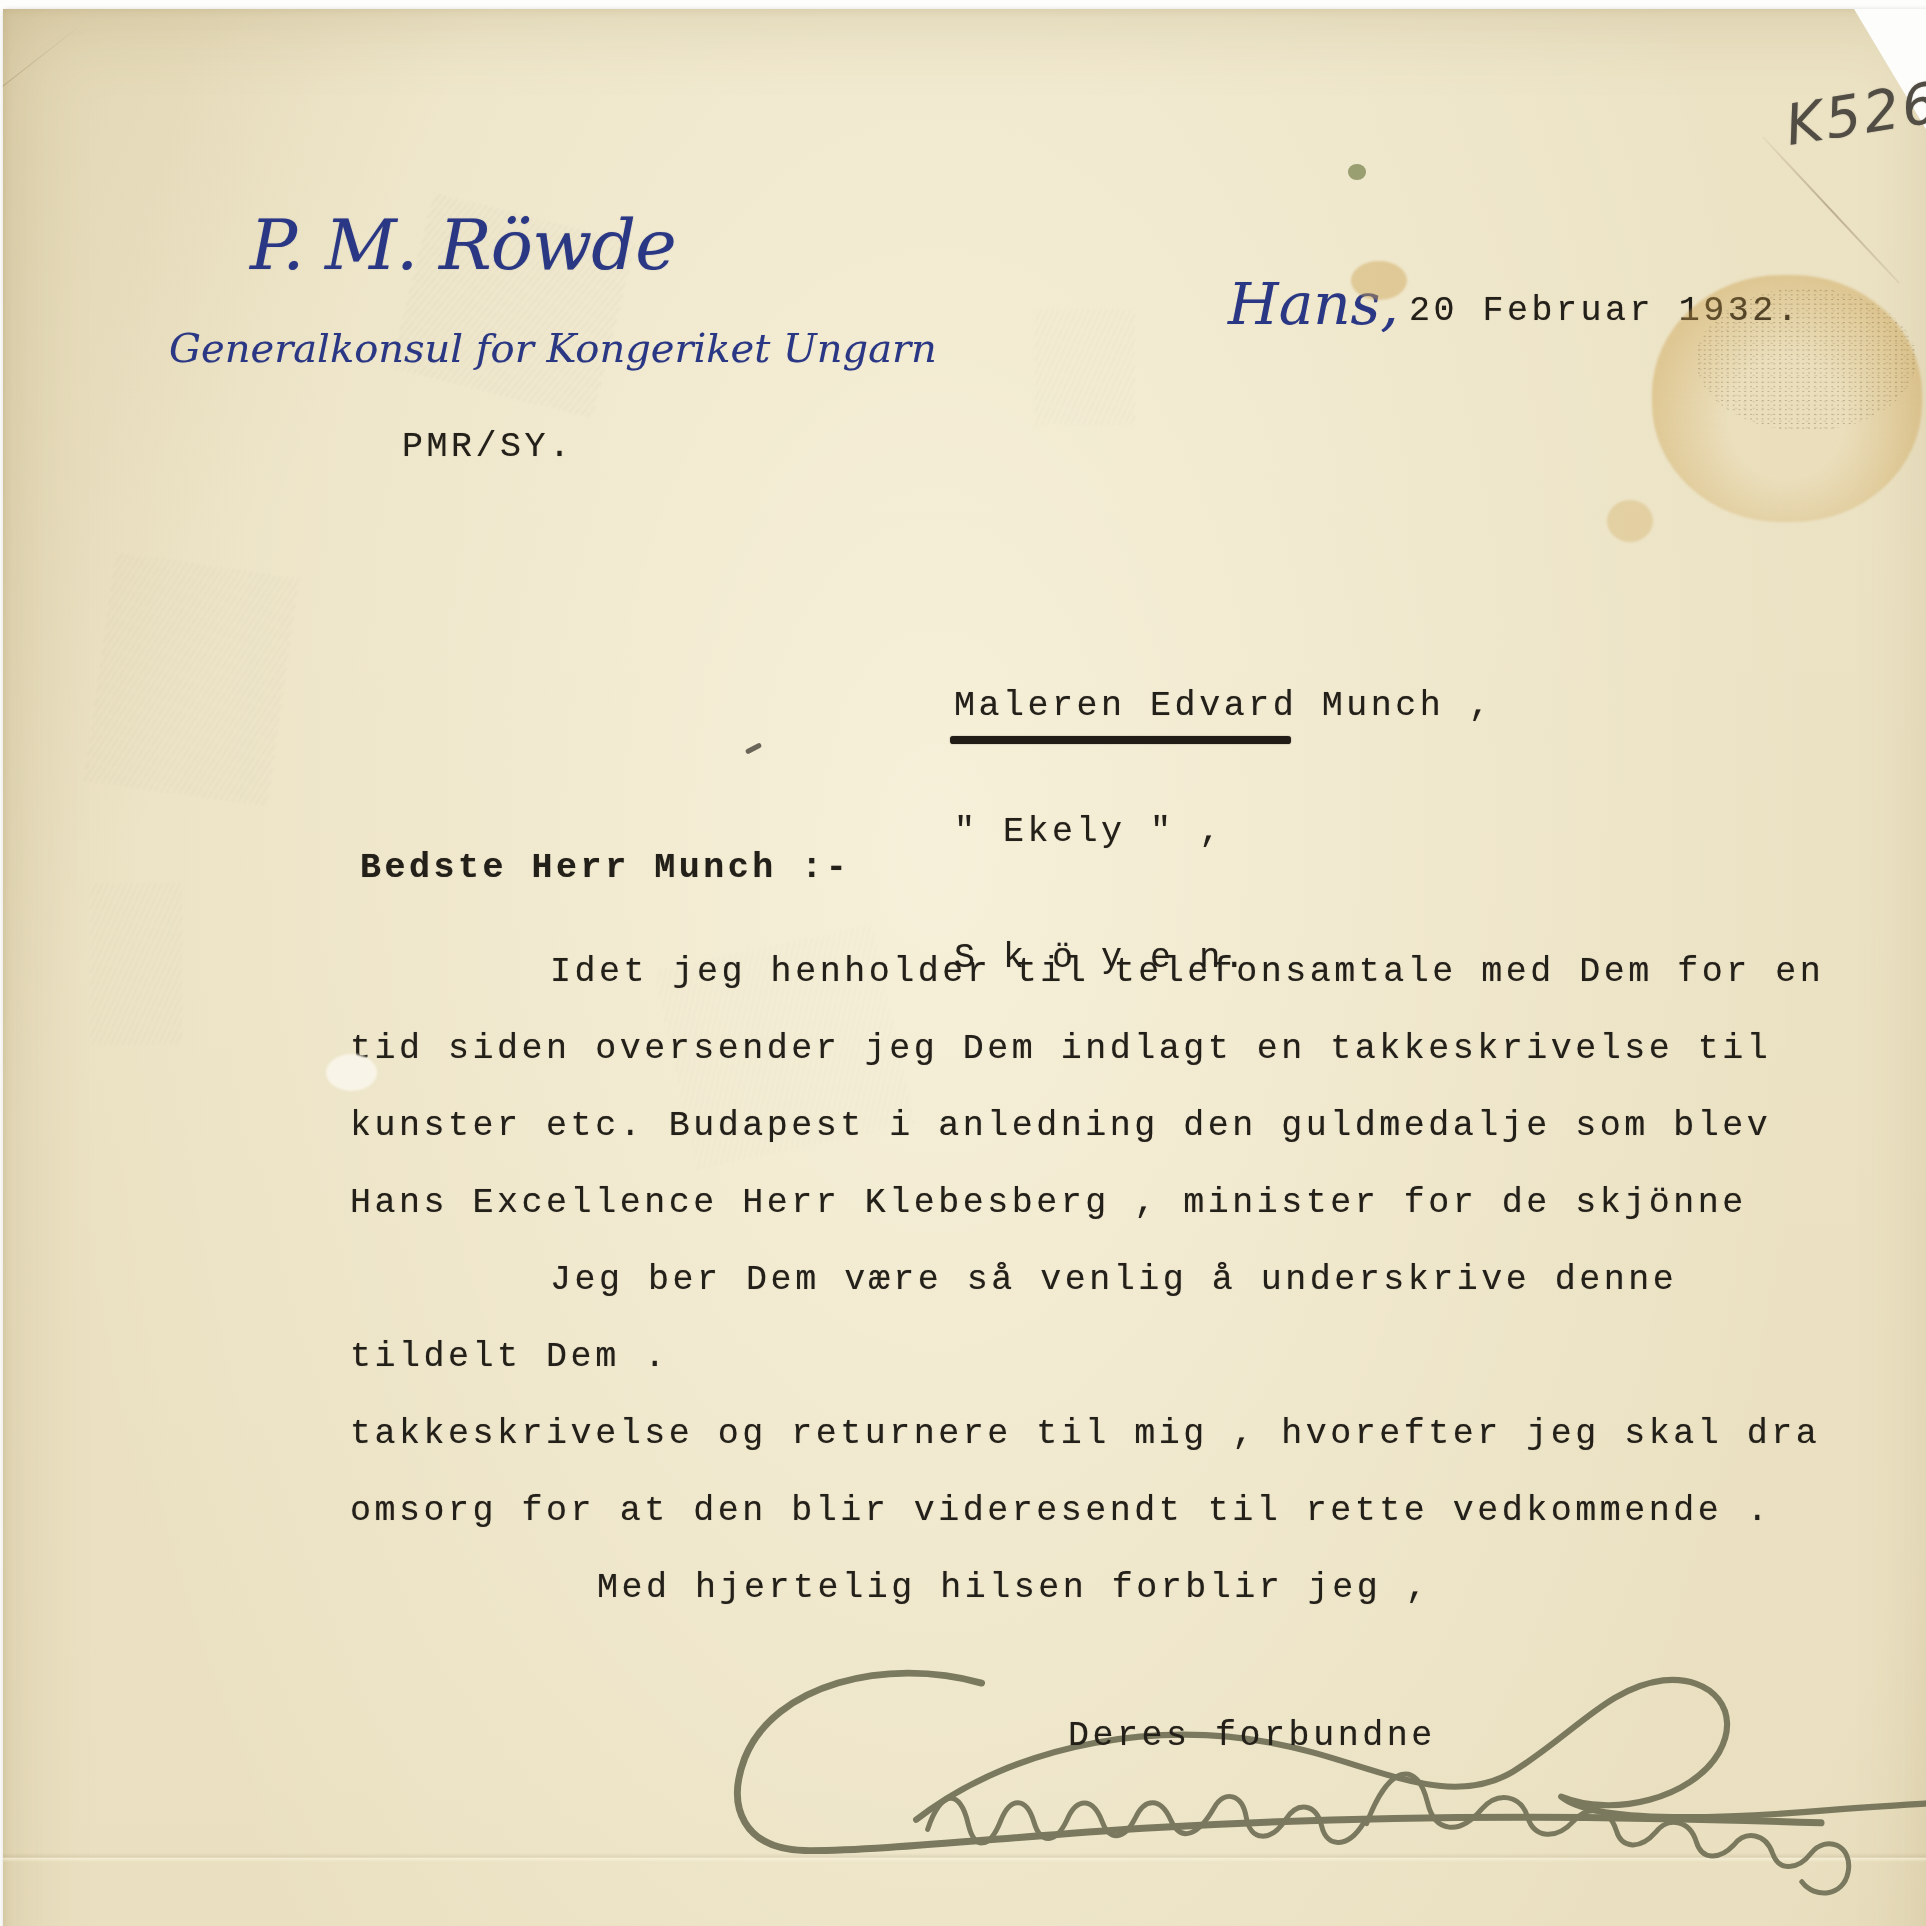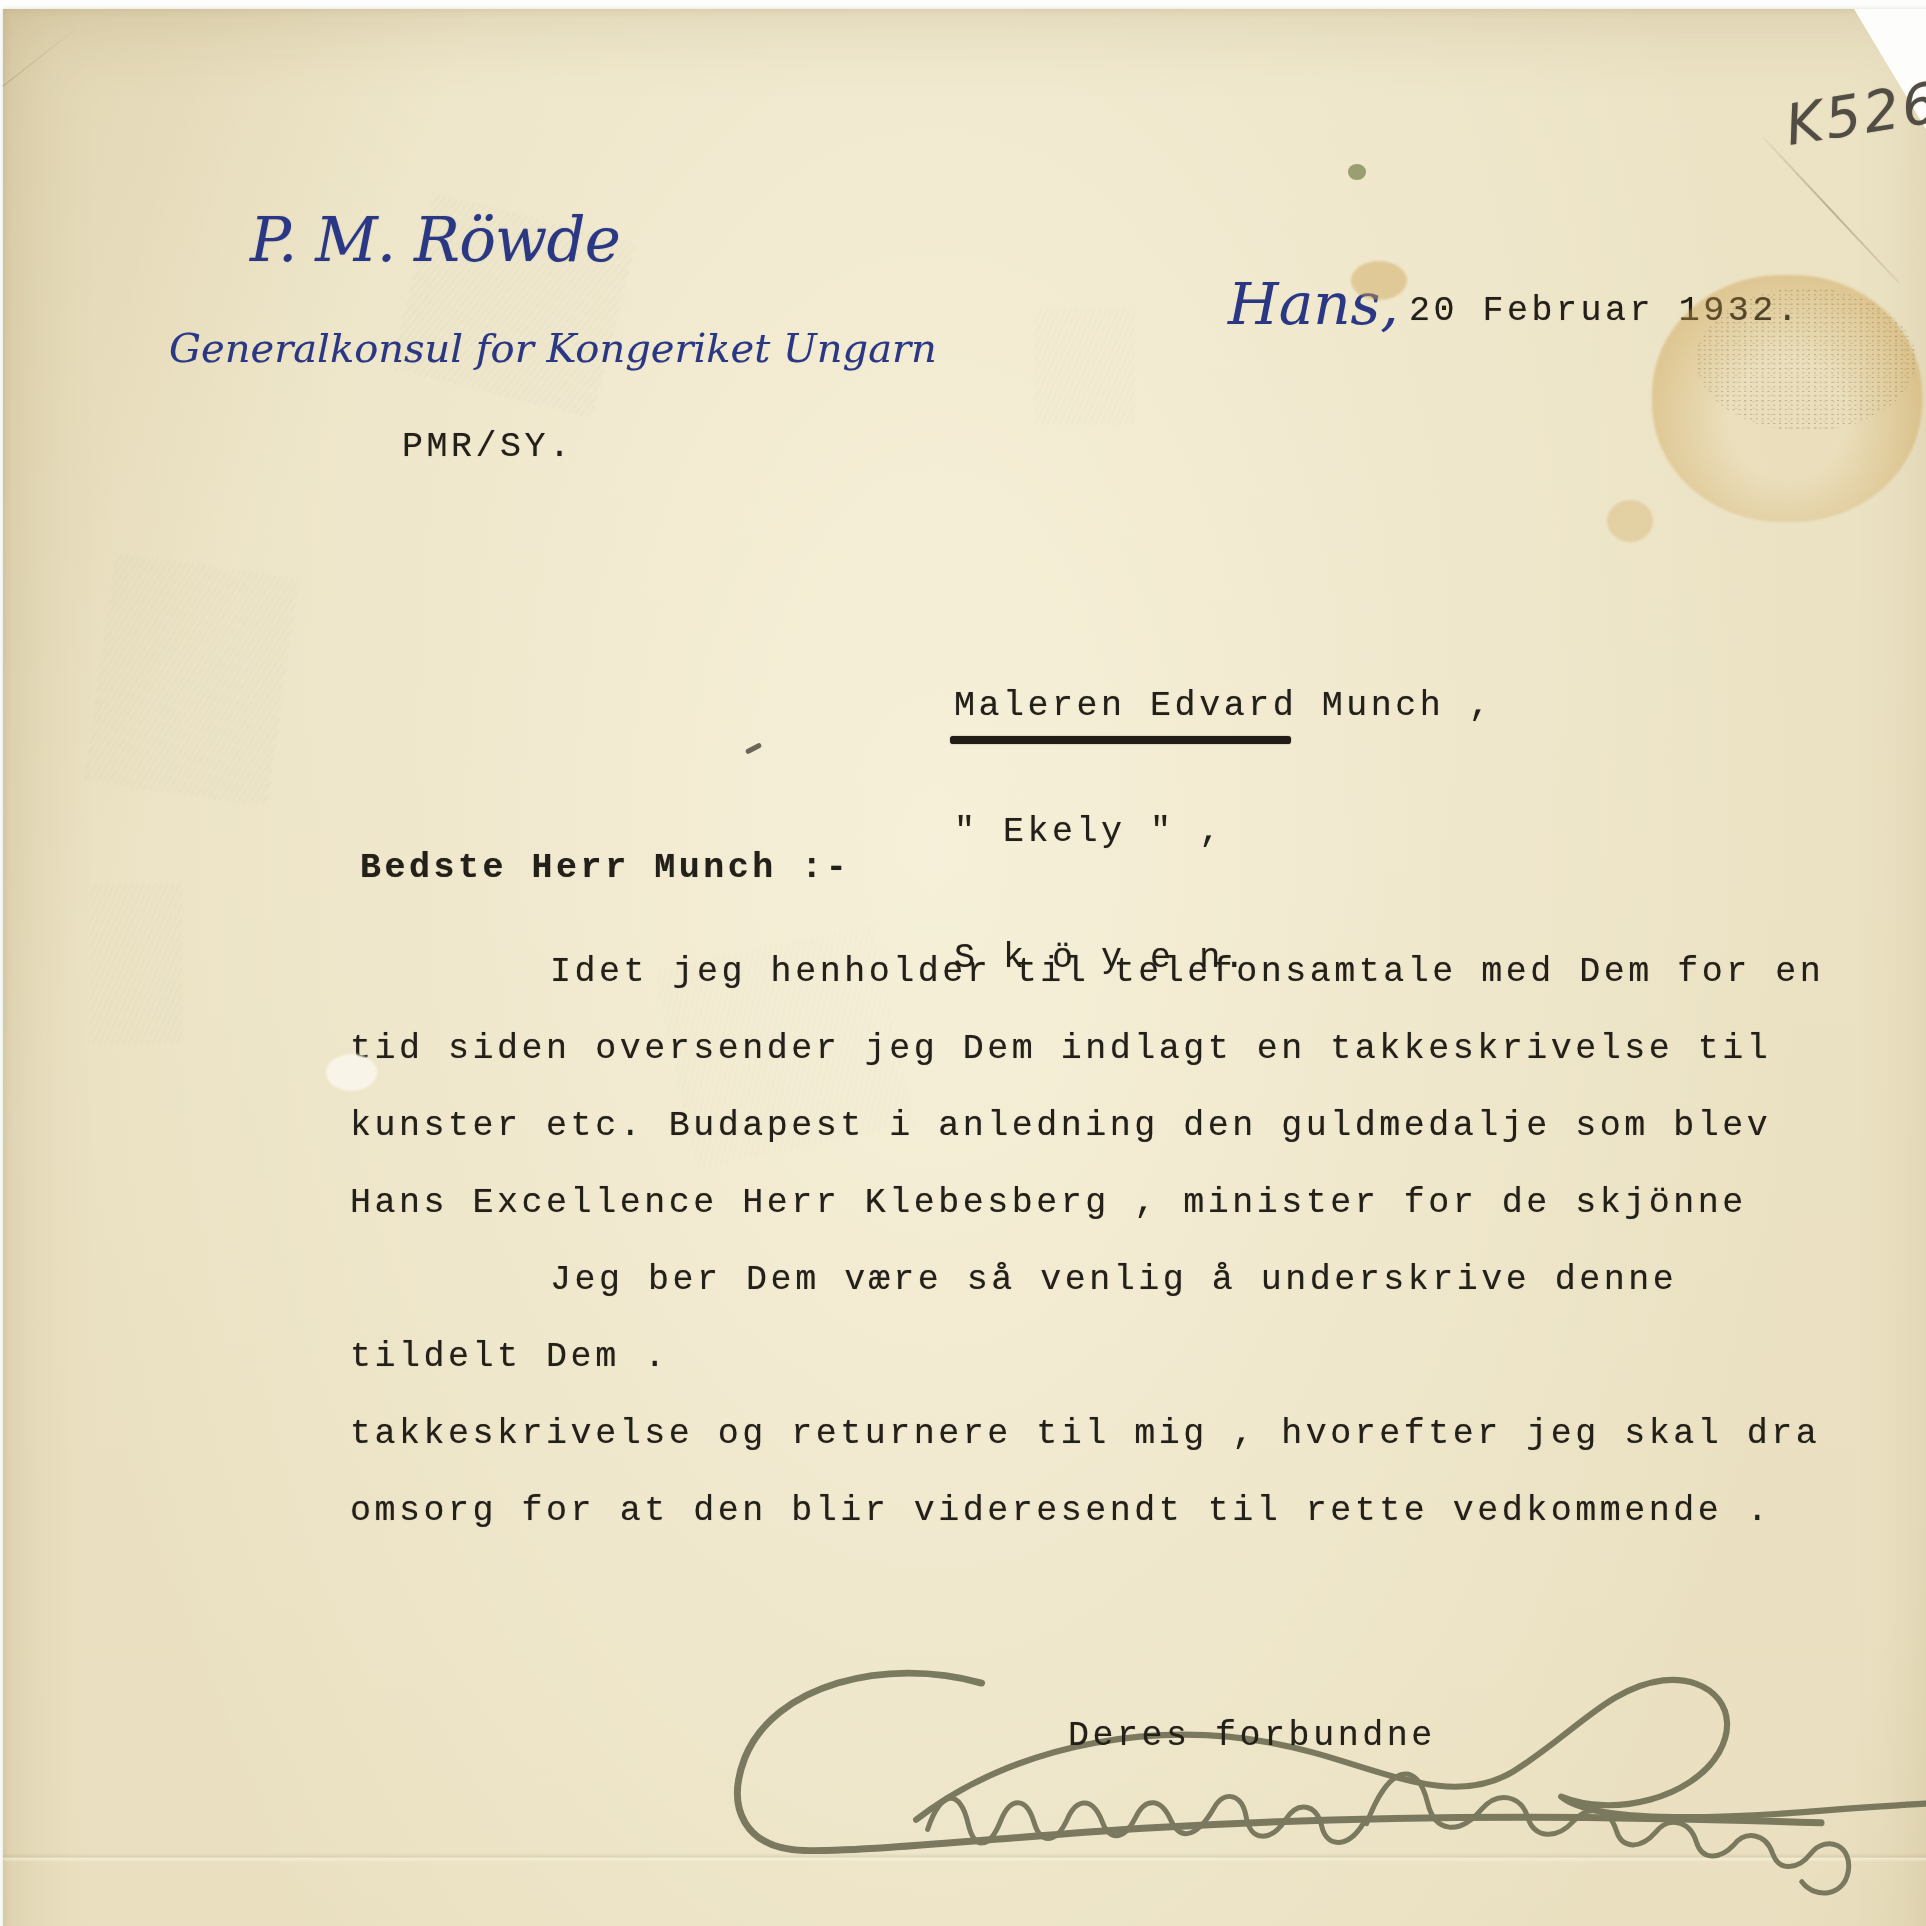--- a/index.html
+++ b/index.html
@@ -18,21 +18,21 @@
       background:linear-gradient(90deg, rgba(96,76,40,.05), rgba(96,76,40,.35), rgba(96,76,40,.08));}
   .crease-h{left:0;top:1844px;width:1942px;height:8.5px;
       background:linear-gradient(rgba(96,76,40,0), rgba(96,76,40,.10) 45%, rgba(255,250,230,.5) 60%, rgba(96,76,40,0));}
   .crease-tl{left:-11.6px;top:46px;width:100px;height:1.2px;transform:rotate(-38deg);
       background:linear-gradient(90deg, rgba(96,76,40,.25), rgba(96,76,40,0));}
   .tw{position:absolute;font-family:"Liberation Mono","DejaVu Sans Mono",monospace;
       font-size:35px;letter-spacing:3.5px;color:#231f19;white-space:pre;
       text-shadow:0 0 0.8px rgba(34,30,24,.48);}
   .script{position:absolute;font-family:"DejaVu Serif","Liberation Serif",serif;
       font-style:italic;color:#2a3784;white-space:pre;}
-  .lh-name{left:247px;top:195px;font-size:61px;letter-spacing:-0.8px;
+  .lh-name{left:247px;top:195px;font-size:70px;letter-spacing:-0.8px;
       text-shadow:0 0 1.2px rgba(42,55,132,.35);}
   .lh-sub{left:166px;top:316px;font-size:40px;text-shadow:0 0 0.8px rgba(42,55,132,.3);}
   .lh-oslo{left:1225px;top:261px;font-size:58px;text-shadow:0 0 0.8px rgba(42,55,132,.3);}
   .date{left:1406px;top:282px;}
   .ref{left:399px;top:418px;}
   .addr{left:951px;top:592px;line-height:42px;}
   .addr div{height:42px;}
   .addr-underline{position:absolute;left:947px;top:727px;width:341px;height:7.7px;
       background:#211d16;border-radius:3.1px;box-shadow:0 0 1.2px rgba(34,30,24,.6);}
   .salutation{left:357px;top:839px;font-weight:bold;}
@@ -85,20 +85,21 @@
 
   <div class="body-block">
     <div class="ln ind1">Idet jeg henholder til telefonsamtale med Dem for en</div>
     <div class="ln">tid siden oversender jeg Dem indlagt en takkeskrivelse til</div>
     <div class="ln">kunster etc. Budapest i anledning den guldmedalje som blev</div>
     <div class="ln">Hans Excellence Herr Klebesberg , minister for de skjönne</div>
     <div class="ln ind1">Jeg ber Dem være så venlig å underskrive denne</div>
     <div class="ln">tildelt Dem .</div>
     <div class="ln">takkeskrivelse og returnere til mig , hvorefter jeg skal dra</div>
     <div class="ln">omsorg for at den blir videresendt til rette vedkommende .</div>
+    <div class="ln ind2">Med hjertelig hilsen forblir jeg ,</div>
   </div>
 
   <svg class="signature" viewBox="0 0 3220 760" fill="none" stroke="#6b6b51" stroke-linecap="round" stroke-linejoin="round" opacity="0.88">
     <path stroke-width="18" d="M 700 75 C 450 5, 160 80, 85 270 C 35 400, 85 505, 240 510 C 430 512, 760 475, 1120 452 C 1850 408, 2480 425, 2880 438"></path>
     <path stroke-width="16" d="M 530 430 C 780 235, 1180 150, 1560 255 C 1760 310, 1930 395, 2080 305 C 2240 205, 2330 85, 2470 68 C 2600 55, 2675 150, 2615 255 C 2545 375, 2340 425, 2205 370 C 2290 440, 2600 430, 2900 405 C 3020 395, 3120 390, 3200 385"></path>
     <path stroke-width="13" d="M 560 455 c 35 -105 85 -105 105 -15 c 16 68 55 68 85 -8 c 25 -62 66 -62 86 4 c 17 58 56 58 86 -6 c 25 -58 66 -58 90 2 c 19 54 57 54 87 -6 c 25 -54 66 -54 92 4 c 28 64 74 36 112 -30 c 28 -50 74 -36 84 22 c 11 66 64 66 102 8 c 32 -50 80 -42 94 16 c 14 60 70 56 108 -6"></path>
     <path stroke-width="13" d="M 1700 440 c 55 -150 130 -170 158 -55 c 19 80 84 85 140 18 c 42 -48 102 -38 120 20 c 17 56 74 60 120 10 c 37 -42 92 -33 110 24 c 14 50 64 50 102 6 c 32 -42 88 -33 106 24 c 14 48 60 48 98 8 c 30 -38 82 -30 100 22 c 16 48 66 44 100 0 c 40 -50 110 -20 96 50 c -12 62 -86 70 -120 24"></path>
   </svg>
   <div class="tw signoff">Deres forbundne</div>
 

